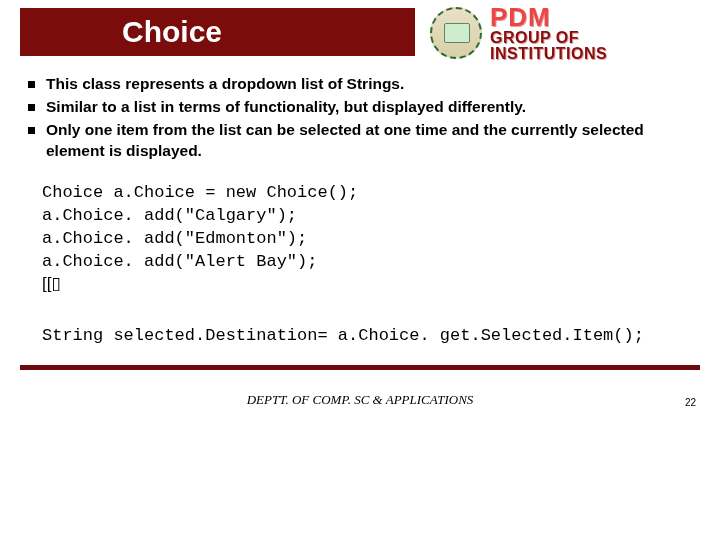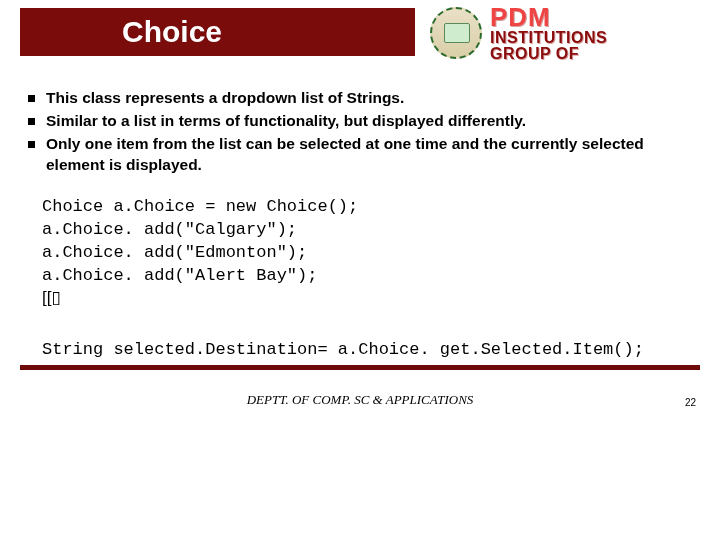--- a/index.html
+++ b/index.html
@@ -80,21 +80,21 @@
     color: #8a0d0d;
     font-weight: 900;
     font-size: 16px;
     letter-spacing: 0.5px;
     text-shadow: 1px 1px 0 #d9a0a0;
   }
   .body {
     position: absolute;
     left: 20px;
     right: 20px;
-    top: 88px;
+    top: 74px;
   }
   ul.bullets {
     margin: 0;
     padding: 0 0 0 8px;
     list-style: none;
   }
   ul.bullets li {
     position: relative;
     padding-left: 18px;
     font-size: 15.5px;
@@ -160,22 +160,22 @@
 <div class="slide">
 
   <div class="title-bar">
     <span class="title-text">Choice</span>
   </div>
 
   <div class="logo">
     <div class="logo-badge"></div>
     <div class="logo-text">
       <span class="logo-line1">PDM</span>
+      <span class="logo-line2">GROUP OF</span>
       <span class="logo-line2">INSTITUTIONS</span>
-      <span class="logo-line2">GROUP OF</span>
     </div>
   </div>
 
   <div class="body">
     <ul class="bullets">
       <li>This class represents a dropdown list of Strings.</li>
       <li>Similar to a list in terms of functionality, but displayed differently.</li>
       <li>Only one item from the list can be selected at one time and the currently selected element is displayed.</li>
     </ul>
 

